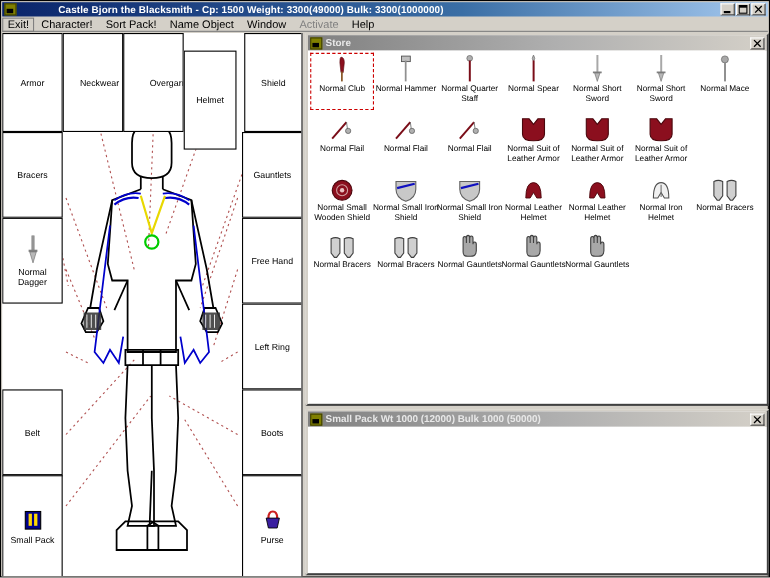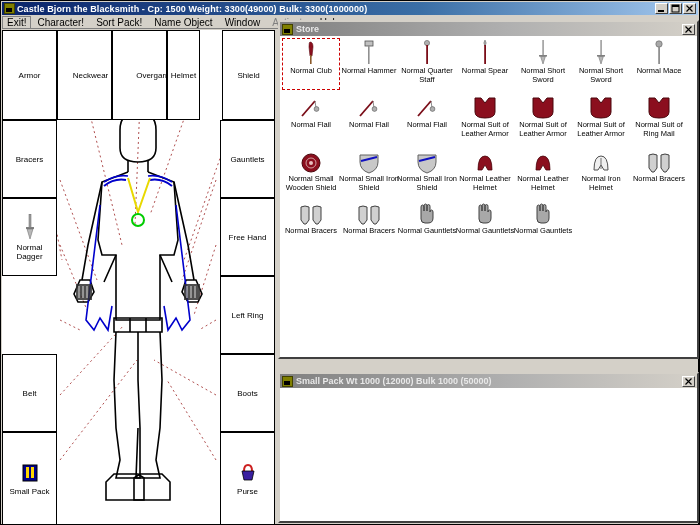--- a/index.html
+++ b/index.html
@@ -32,20 +32,21 @@
     position: relative; flex: 0 0 auto;
   }
   .titlebar .tb-icon::after {
     content: ""; position: absolute; left: 1px; top: 4px;
     width: 6px; height: 4px; background: #000;
   }
   .titlebar .tb-text {
     color: #fff; font-size: 9px; font-weight: bold;
     white-space: nowrap; overflow: hidden; flex: 1 1 auto;
     letter-spacing: .1px;
+    margin-left: 36px;
   }
   .tb-buttons { display: flex; gap: 1px; flex: 0 0 auto; padding-right: 1px; }
   .tb-btn {
     width: 13px; height: 11px; background: #d4d0c8;
     border: 1px solid; border-color: #fff #404040 #404040 #fff;
     font-size: 7px; line-height: 9px; text-align: center;
     color: #000; font-family: "Liberation Sans", sans-serif;
     display: flex; align-items: center; justify-content: center;
   }
   .tb-btn svg { display: block; }
@@ -264,21 +265,21 @@
 
     <div class="slot" style="left:0;top:0;width:55px;height:90px;">
       <span class="slotlabel">Armor</span>
     </div>
     <div class="slot" style="left:55px;top:0;width:55px;height:90px;padding-left:12px;">
       <span class="slotlabel">Neckwear</span>
     </div>
     <div class="slot" style="left:110px;top:0;width:55px;height:90px;padding-left:40px;">
       <span class="slotlabel">Overgarment</span>
     </div>
-    <div class="slot" style="left:165px;top:0;width:33px;height:90px;justify-content:center;">
+    <div class="slot" style="left:165px;top:16px;width:48px;height:90px;justify-content:center;">
       <span class="slotlabel">Helmet</span>
     </div>
     <div class="slot" style="left:220px;top:0;width:53px;height:90px;">
       <span class="slotlabel">Shield</span>
     </div>
 
     <div class="slot" style="left:0;top:90px;width:55px;height:78px;">
       <span class="slotlabel">Bracers</span>
     </div>
     <div class="slot" style="left:0;top:168px;width:55px;height:78px;">
@@ -323,21 +324,21 @@
           <path d="M7 9 Q7 3 11 3 Q15 3 15 9" fill="none" stroke="#cc2020" stroke-width="2"></path>
           <path d="M5 9 L17 9 L15 18 L7 18 Z" fill="#3a1fa0" stroke="#000" stroke-width="0.8"></path>
         </svg>
       </span>
       <span class="slotlabel">Purse</span>
     </div>
   </div>
 
   <div class="rightedge"></div>
 
-  <div class="childwin" style="left:277px;top:19px;width:421px;height:339px;">
+  <div class="childwin" style="left:277px;top:29px;width:421px;height:339px;">
     <div class="cw-title">
       <div class="cw-icon"></div>
       <div class="cw-text">Store</div>
       <div class="cw-close">
         <svg width="9" height="9" viewBox="0 0 9 9">
             <path d="M1.5 1.5 L7.5 7.5 M7.5 1.5 L1.5 7.5" stroke="#000" stroke-width="1.2"></path>
           </svg>
       </div>
     </div>
     <div class="cw-body">
@@ -457,28 +458,20 @@
           </span>
           <span class="si-label">Normal Suit of Leather Armor</span>
         </div>
         <div class="storeitem" style="left:292px;top:58px;">
           <span class="si-icon">
             <svg width="26" height="24" viewBox="0 0 26 24">
                 <path d="M3 2 L9 2 L13 7 L17 2 L23 2 L23 16 Q23 22 13 22 Q3 22 3 16 Z" fill="#8b0f1e" stroke="#4a070d" stroke-width="1"></path>
               </svg>
           </span>
           <span class="si-label">Normal Suit of Leather Armor</span>
-        </div>
-        <div class="storeitem" style="left:350px;top:58px;">
-          <span class="si-icon">
-            <svg width="26" height="24" viewBox="0 0 26 24">
-                <path d="M3 2 L9 2 L13 7 L17 2 L23 2 L23 16 Q23 22 13 22 Q3 22 3 16 Z" fill="#8b0f1e" stroke="#4a070d" stroke-width="1"></path>
-              </svg>
-          </span>
-          <span class="si-label">Normal Suit of Ring Mail</span>
         </div>
 
         <div class="storeitem" style="left:2px;top:112px;">
           <span class="si-icon">
             <svg width="22" height="22" viewBox="0 0 22 22">
                 <circle cx="11" cy="11" r="9" fill="#8b0f1e" stroke="#4a070d" stroke-width="1"></circle>
                 <circle cx="11" cy="11" r="5" fill="none" stroke="#d0a0a0" stroke-width="1"></circle>
                 <circle cx="11" cy="11" r="2" fill="#e8c0c0"></circle>
               </svg>
           </span>

